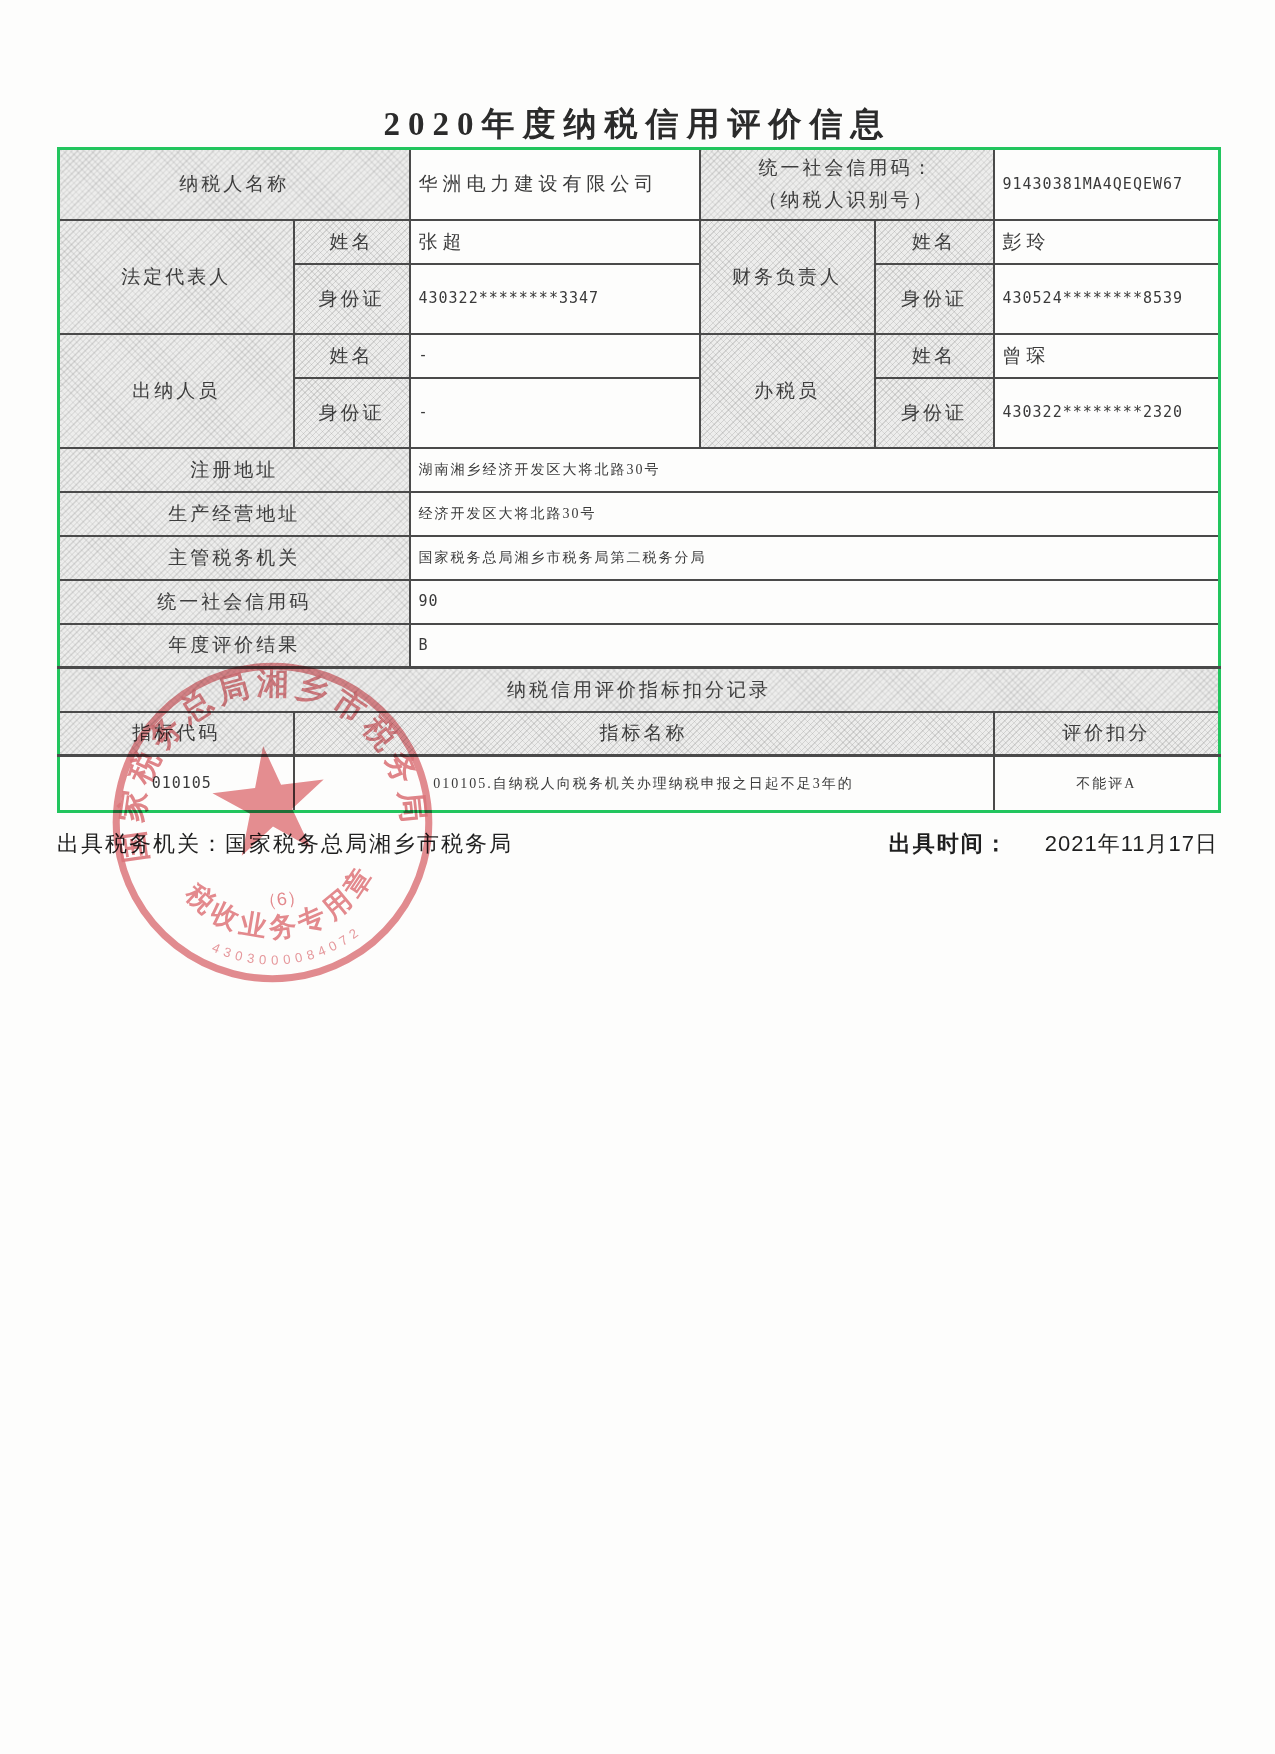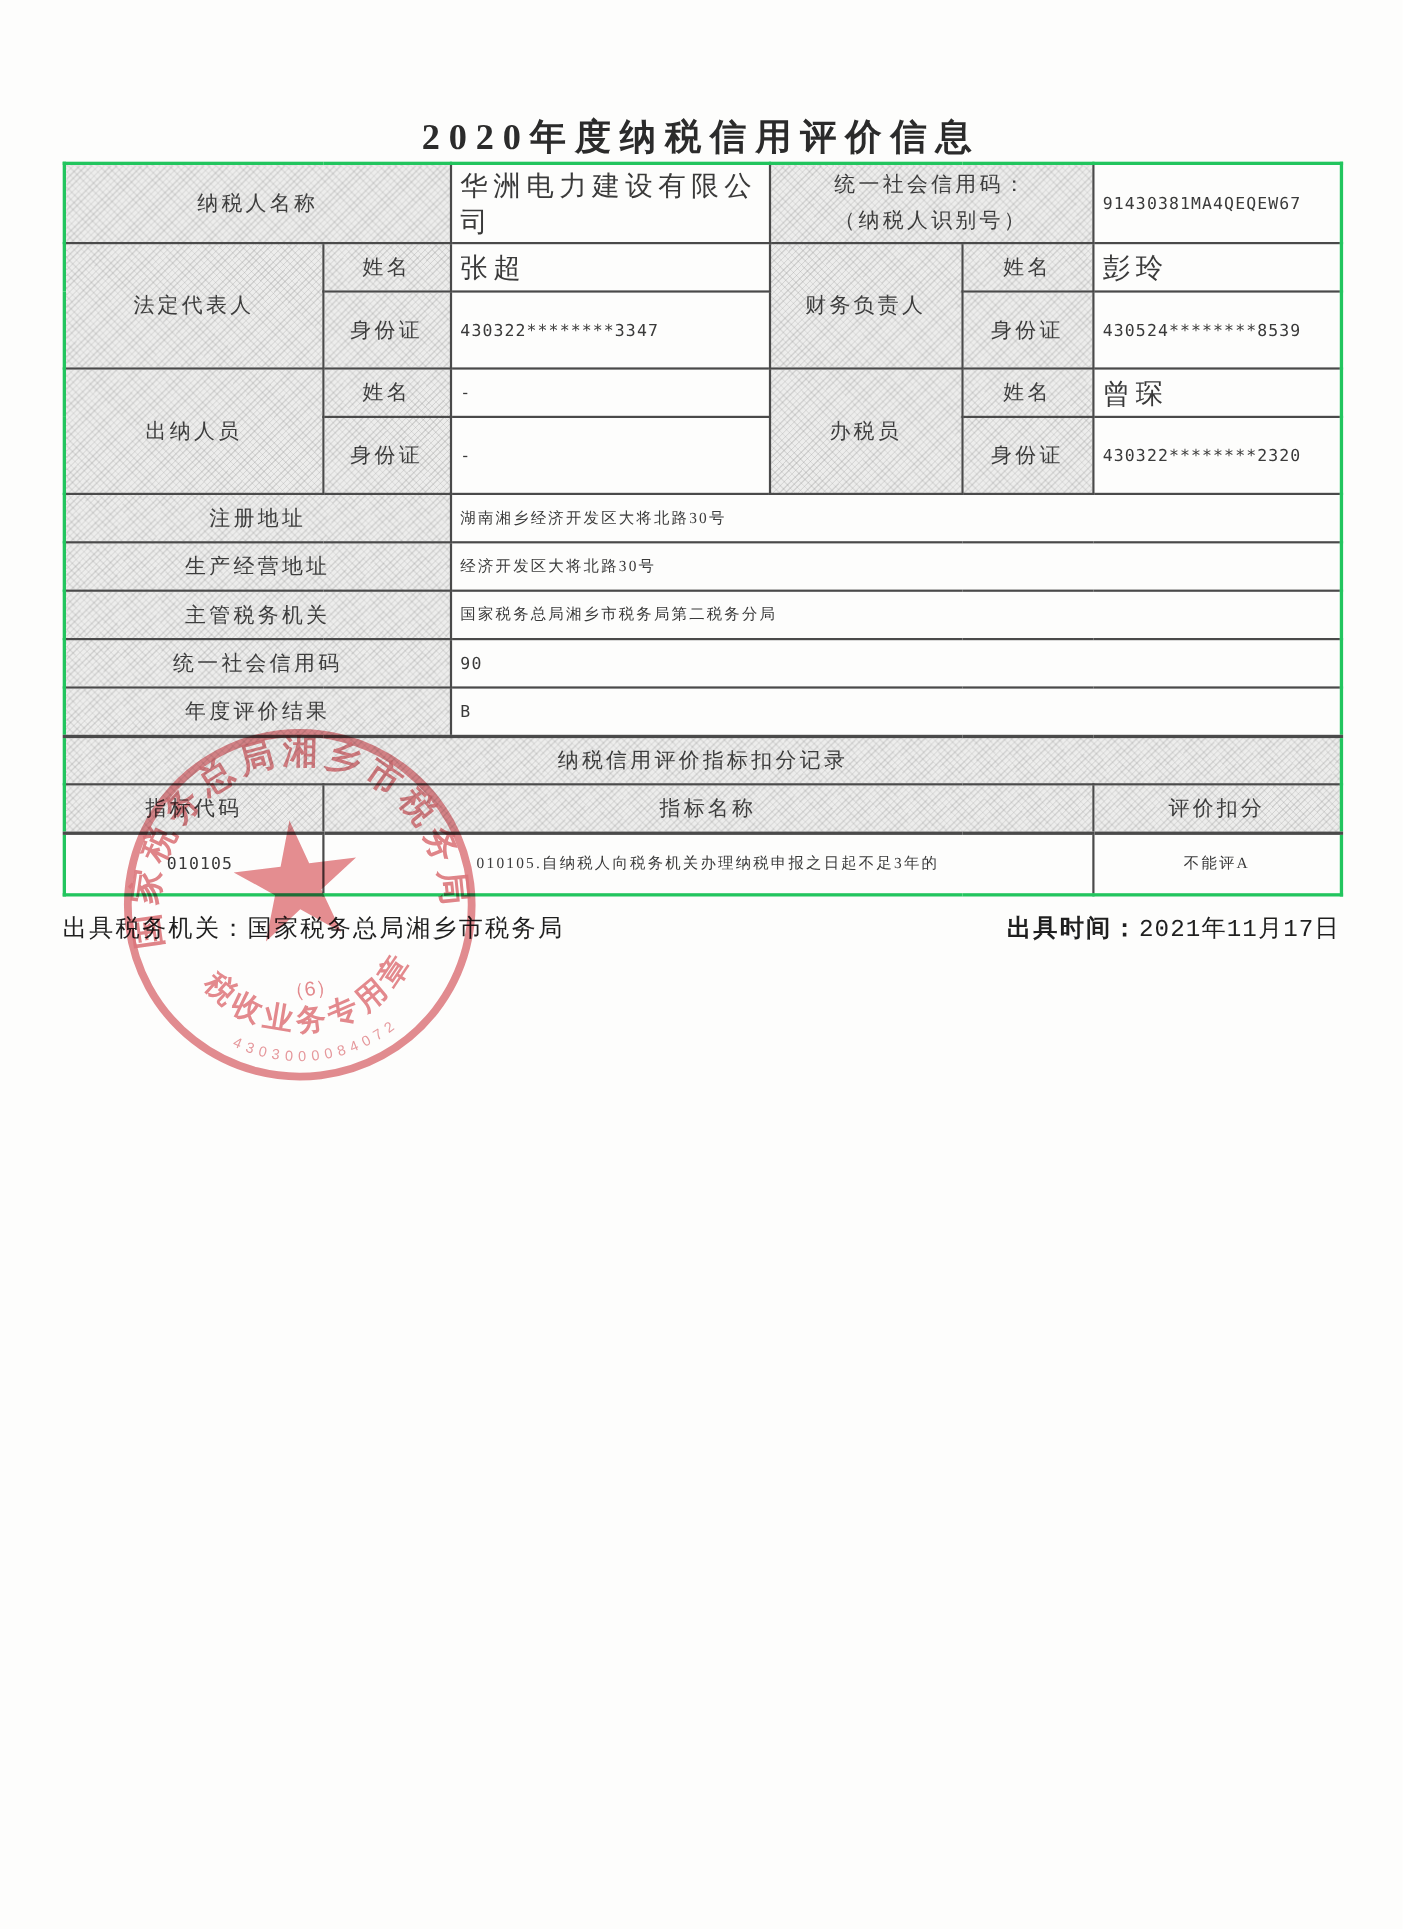--- a/index.html
+++ b/index.html
@@ -29,21 +29,21 @@
   }
   td.lab{
     text-align:center;
     font-size:19px;letter-spacing:3px;color:#3d3d3d;
     background-color:#ededec;
     background-image:
       repeating-linear-gradient(135deg, rgba(130,130,130,.26) 0 1px, transparent 1px 4px),
       repeating-linear-gradient(45deg, rgba(130,130,130,.18) 0 1px, transparent 1px 5px);
   }
   td.val{
-    font-size:25px;letter-spacing:5px;color:#3a3a3a;
+    font-size:19px;letter-spacing:5px;color:#3a3a3a;
     text-align:left;padding-left:12px;margin-top:29px;
   }
   td.val-code{
     font-family:"DejaVu Sans Mono",monospace;
     font-size:15px;letter-spacing:1px;color:#3a3a3a;
     text-align:left;padding-left:12px;
     word-break:break-all;line-height:1.9;
   }
   td.val-mixed{
     font-size:14px;letter-spacing:2px;color:#3a3a3a;
@@ -52,21 +52,21 @@
   .h71{height:71px}.h44{height:44px}.h70{height:70px}.h56{height:56px}
   tr.thick-top td{border-top-width:3px;text-align:center;}
   .credit-label-line{display:block;line-height:1.7;}
   .footer{
     position:absolute;left:57px;top:829px;width:1161px;
     display:flex;justify-content:space-between;align-items:baseline;
     font-size:22px;color:#1f1f1f;
   }
   .footer .issuer{font-weight:normal;letter-spacing:2px;}
   .footer .time-label{font-weight:bold;letter-spacing:2px;}
-  .footer .time-value{font-family:Liberation Mono, monospace;letter-spacing:1px;}
+  .footer .time-value{font-family:Liberation Sans, sans-serif;letter-spacing:1px;margin-left:36px;}
   .stamp{
     position:absolute;left:100px;top:650px;width:345px;height:345px;
     mix-blend-mode:multiply;opacity:.85;
     transform:rotate(-7deg);
   }
   .stamp text{font-family:"Liberation Sans",sans-serif;}
 </style>
 </head>
 <body>
 

